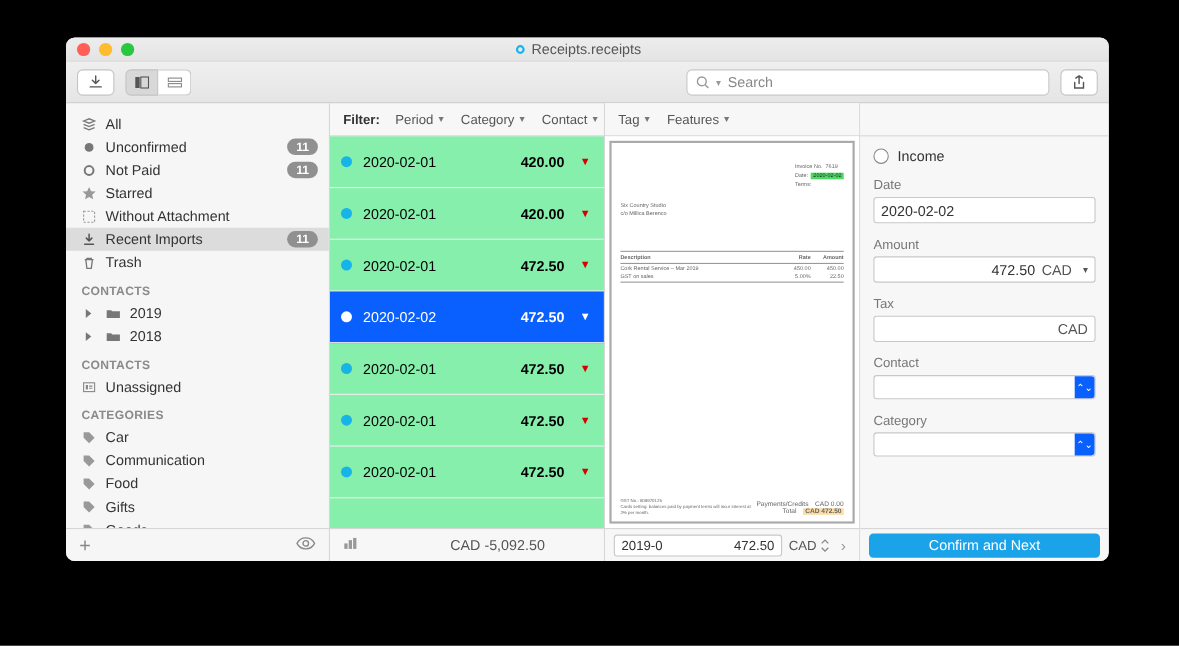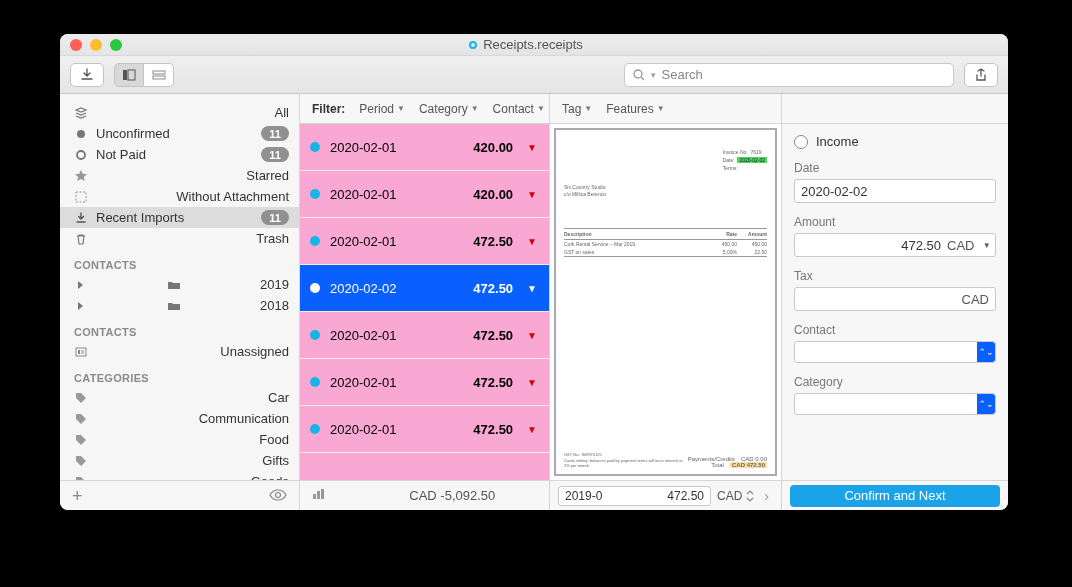--- a/index.html
+++ b/index.html
@@ -24,35 +24,35 @@
   .tb-seg .seg { width:30px; height:24px; border:1px solid #c4c4c4; background:#fff; display:flex;align-items:center;justify-content:center;}
   .tb-seg .seg.active { background:#d8d8d8; }
   .tb-seg .seg:first-child{border-radius:5px 0 0 5px;}
   .tb-seg .seg:last-child{border-radius:0 5px 5px 0; border-left:none;}
   .searchbox { margin-left:auto; width:330px; height:24px; border:1px solid #c8c8c8; border-radius:5px; background:#fff; display:flex; align-items:center; padding:0 8px; gap:6px; color:#888; font-size:13px;}
   .share-btn { width:34px; }
   .body { flex:1; display:flex; min-height:0; }
   
   .sidebar { width:240px; background:#f6f6f6; border-right:1px solid #d6d6d6; display:flex; flex-direction:column; font-size:13px; }
   .sb-list { flex:1; overflow:hidden; padding-top:8px;}
-  .sb-row { height:21px; display:flex; align-items:center; padding: 0 10px 0 14px; color:#333; gap:8px;justify-content:space-between; }
+  .sb-row { height:21px; display:flex; align-items:center; padding: 0 10px 0 14px; color:#333; gap:8px; }
   .sb-row .ico { width:14px; display:flex; justify-content:center; color:#7a7a7a;}
   .sb-row.sel { background:#dcdcdc;}
   .sb-row .badge { margin-left:auto; background:#909090; color:#fff; font-size:11px; font-weight:600; border-radius:8px; padding:0 8px; height:15px; display:flex; align-items:center;}
   .sb-head { font-size:11px; font-weight:600; color:#8a8a8a; letter-spacing:0.3px; padding: 10px 14px 3px;}
   .sb-foot { height:30px; border-top:1px solid #d6d6d6; display:flex; align-items:center; padding:0 12px; color:#888;}
   .sb-foot .plus{font-size:18px; line-height:1;}
   .sb-foot .eye { margin-left:auto; font-size:15px;}
   
   .mid { width:250px; display:flex; flex-direction:column; border-right:1px solid #d6d6d6;}
   .filterbar { height:30px; display:flex; align-items:center; gap:14px; padding:0 12px; font-size:12px; color:#555; border-bottom:1px solid #d6d6d6; background:#f7f7f7;}
   .filterbar b { color:#333; }
   .filterbar .flt { display:flex; align-items:center; gap:3px;justify-content:flex-end;}
   .filterbar .tri { font-size:8px; color:#777;}
-  .list { flex:1; overflow:hidden; background:#f9a8d4;}
+  .list { flex:1; overflow:hidden; background:#86efac;}
   .entry { height:47px; display:flex; align-items:center; padding:0 12px 0 10px; border-bottom:1px solid #eee; gap:10px; font-size:13px;}
   .entry .dot { width:10px; height:10px; border-radius:50%; background:#17b4e8;}
   .entry.sel { background:#0a60ff; color:#fff;}
   .entry.sel .dot{ background:#fff;}
   .entry .date{ flex:0 0 90px;}
   .entry .amt { margin-left:auto; font-weight:600;}
   .entry .drop{ font-size:10px; color:#d60000; margin-left:4px;}
   .entry.sel .drop{ color:#fff;}
   .mid-foot { height:30px; border-top:1px solid #d6d6d6; display:flex; align-items:center; padding:0 12px; font-size:13px; color:#555; background:#f7f7f7;}
   .mid-foot .chart{margin-right:auto; font-size:13px; color:#888;}

